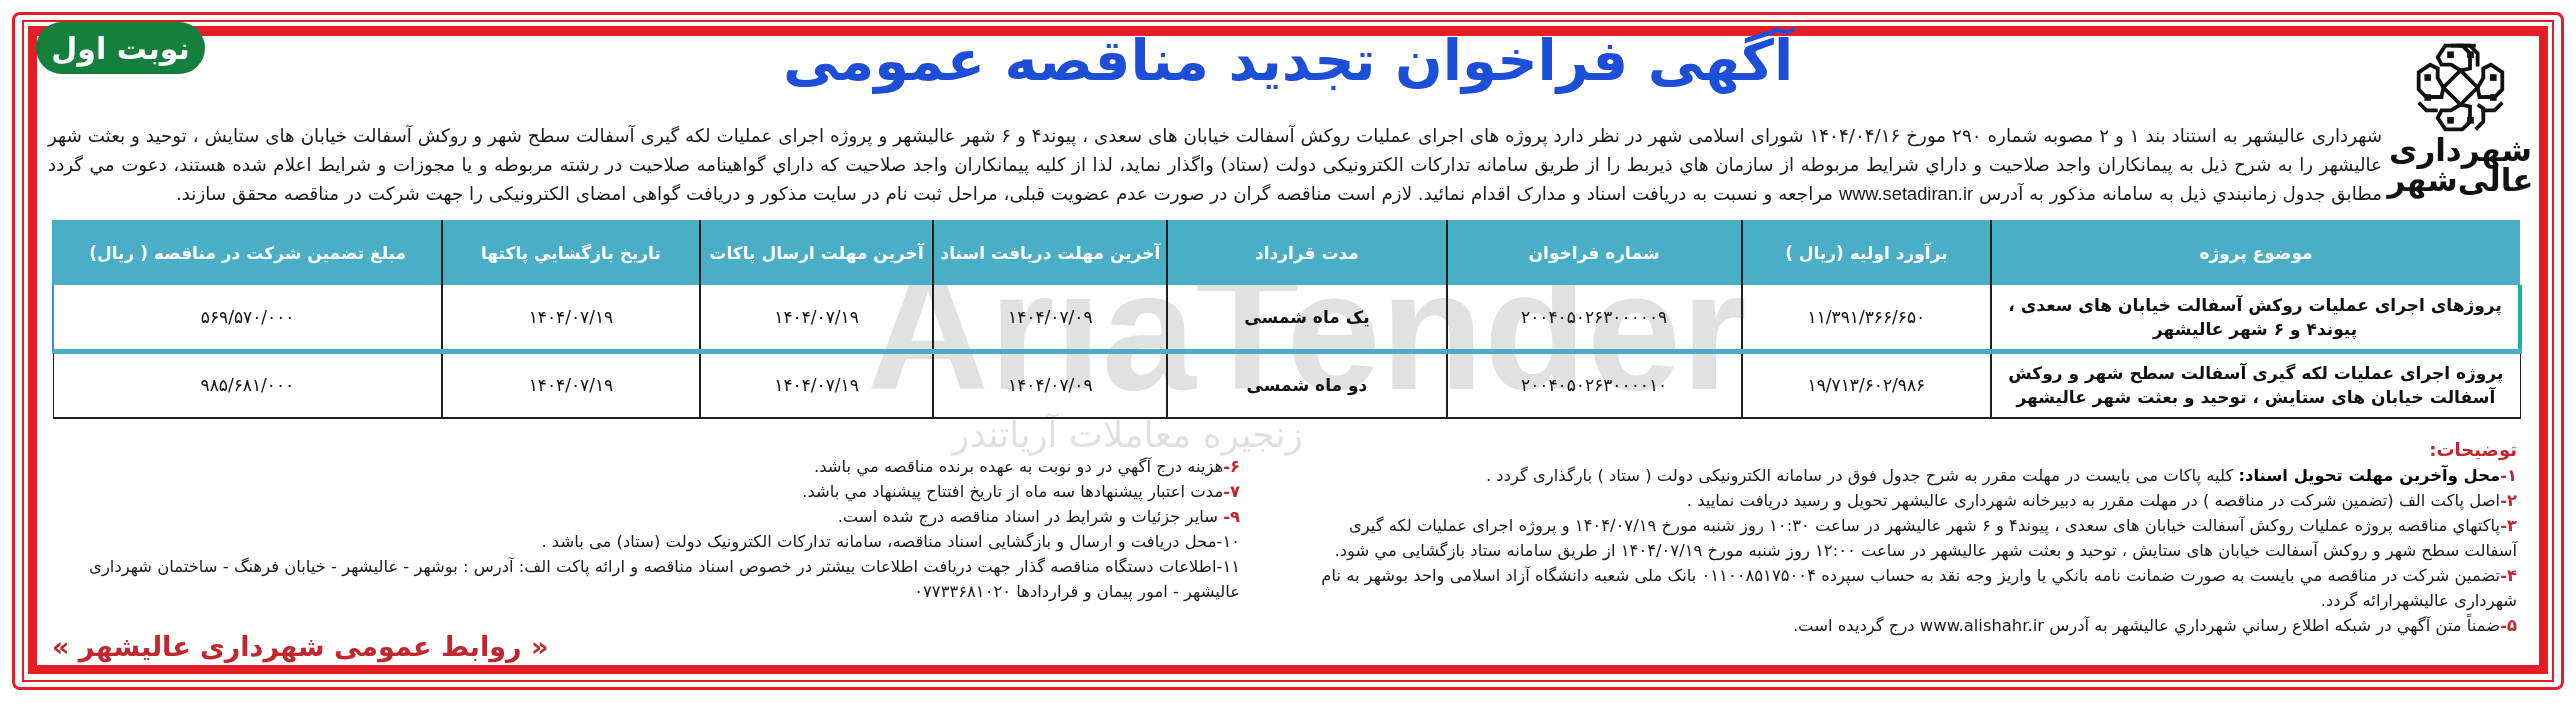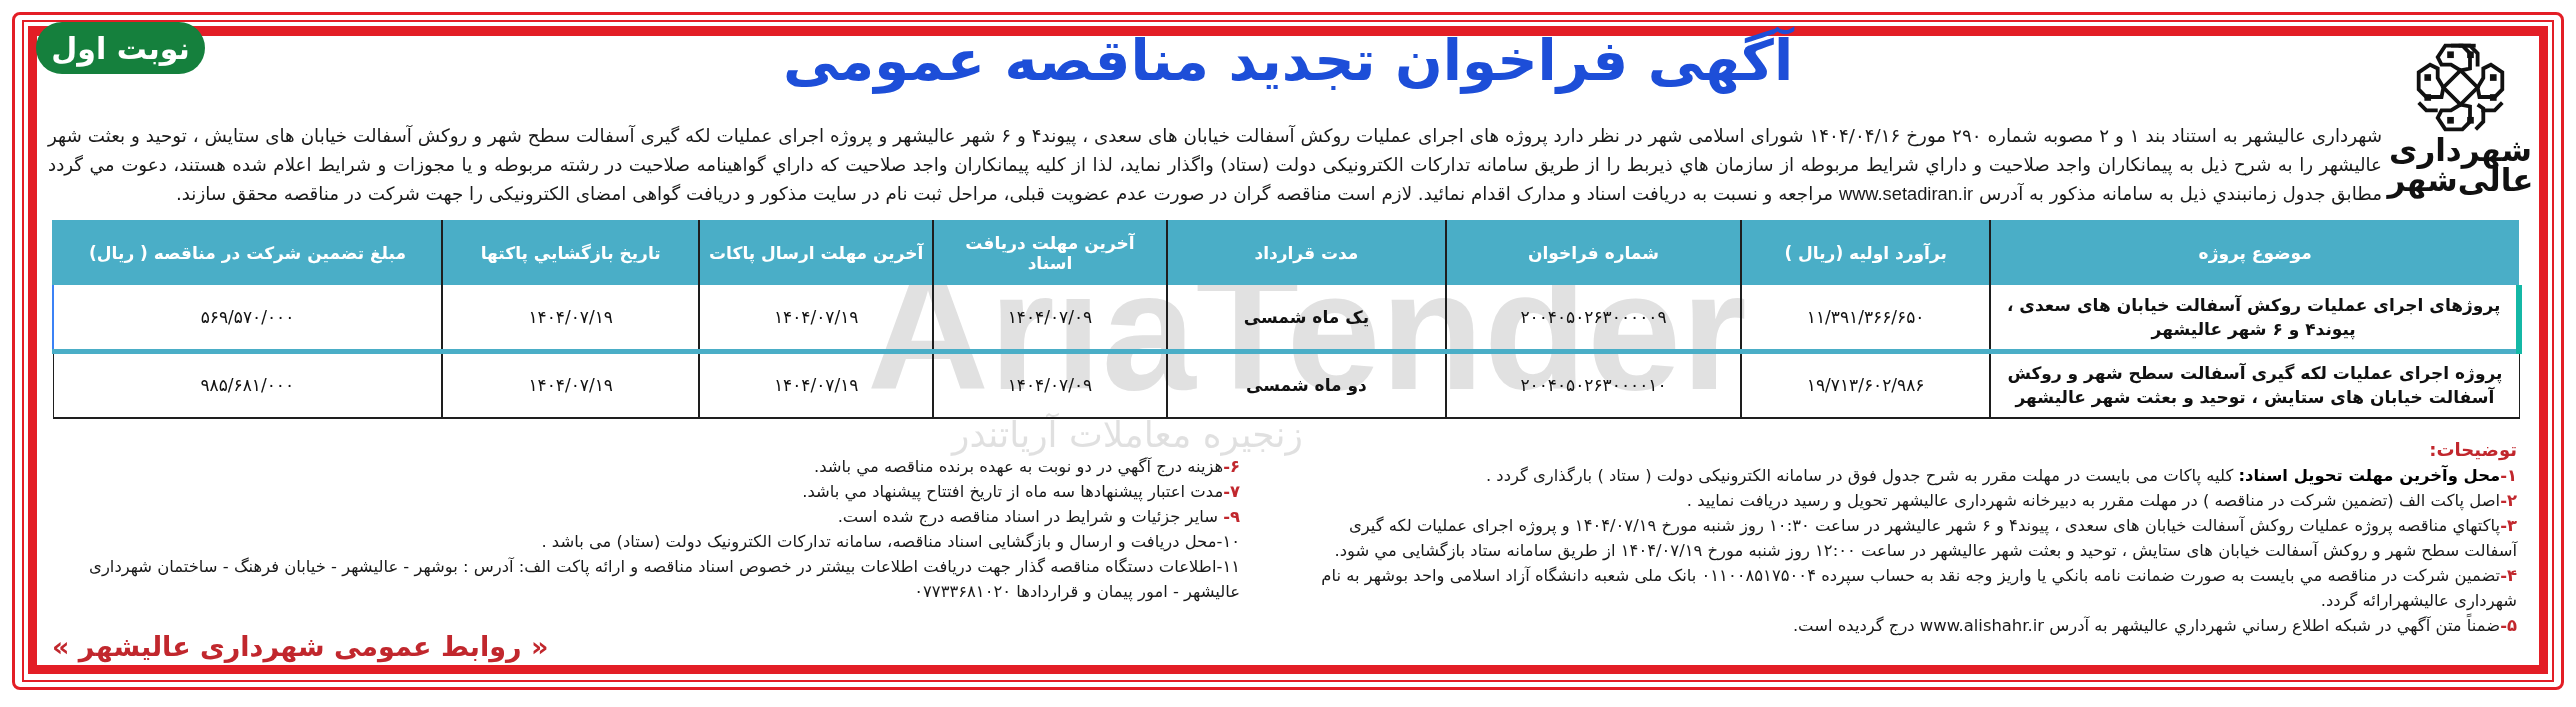--- a/index.html
+++ b/index.html
@@ -53,21 +53,21 @@
     background: #4aaec7; color: #fff; font-weight: bold; font-size: 17px; height: 65px;
     border-left: 2px solid #1e1e1e; text-align: center; padding: 0 6px;
   }
   th:last-child { border-left: 2px solid #4aaec7; }
   td {
     height: 66px; text-align: center; font-size: 17px; color: #111;
     border-left: 2px solid #1e1e1e; padding: 0 8px; background: transparent;
   }
   td:last-child { border-left: 1px solid #1e1e1e; }
   tr.row1 td { border-bottom: 5px solid #4aaec7; }
-  tr.row1 td:first-child { border-right: 6px solid #14b8a6; }
+  tr.row1 td:first-child { border-right: 4px solid #14b8a6; }
   tr.row1 td:last-child { border-left: 2px solid #3b82f6; }
   tr.row2 td { border-bottom: 2px solid #1e1e1e; height: 67px; }
   tr.row2 td:first-child { border-right: 1px solid #1e1e1e; }
   td.subject { font-weight: bold; font-size: 17px; line-height: 24px; }
   td.num { font-family: "DejaVu Sans", sans-serif; letter-spacing: 0.5px; }
 
   
   .watermark {
     position: absolute; left: 823px; top: 226px; width: 853px; height: 208px; z-index: 1;
     color: #c9c9c9; opacity: 0.55; font-family: "Liberation Sans", sans-serif; font-weight: bold;

